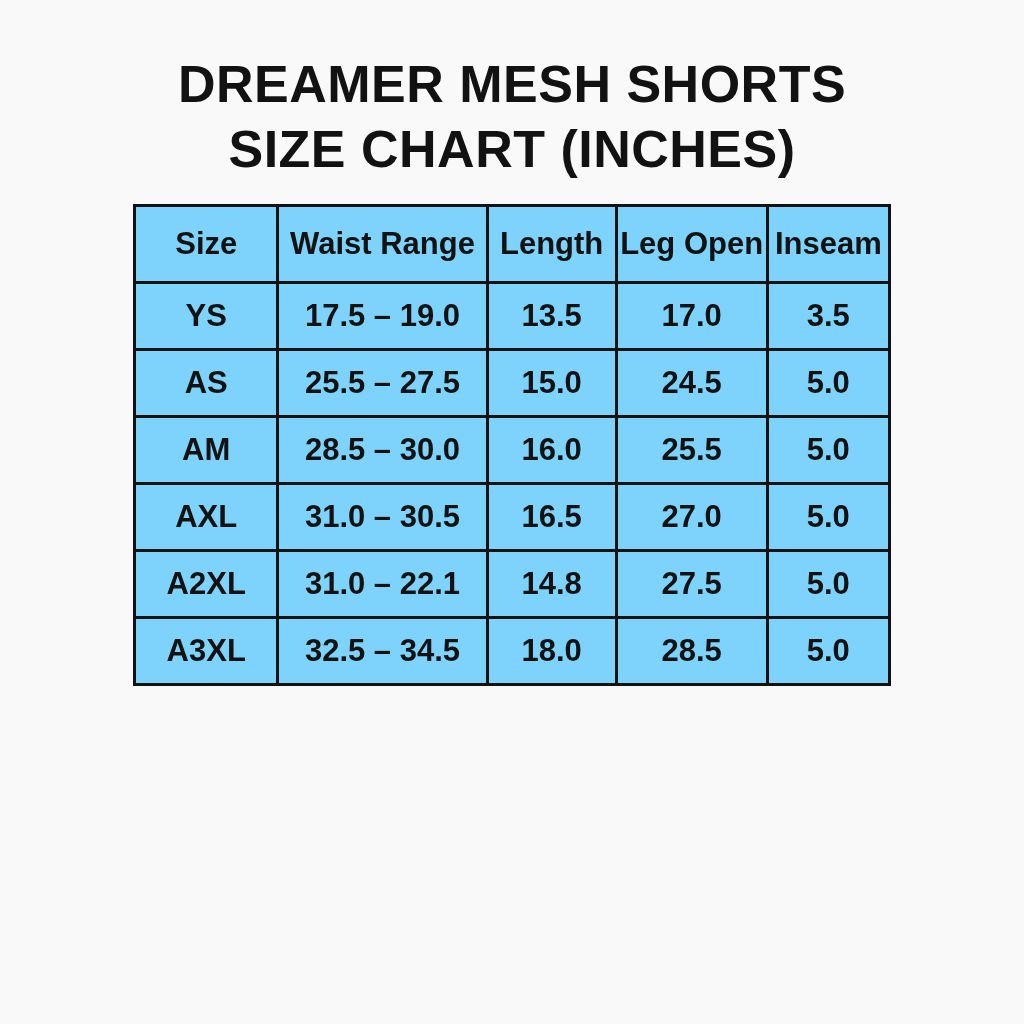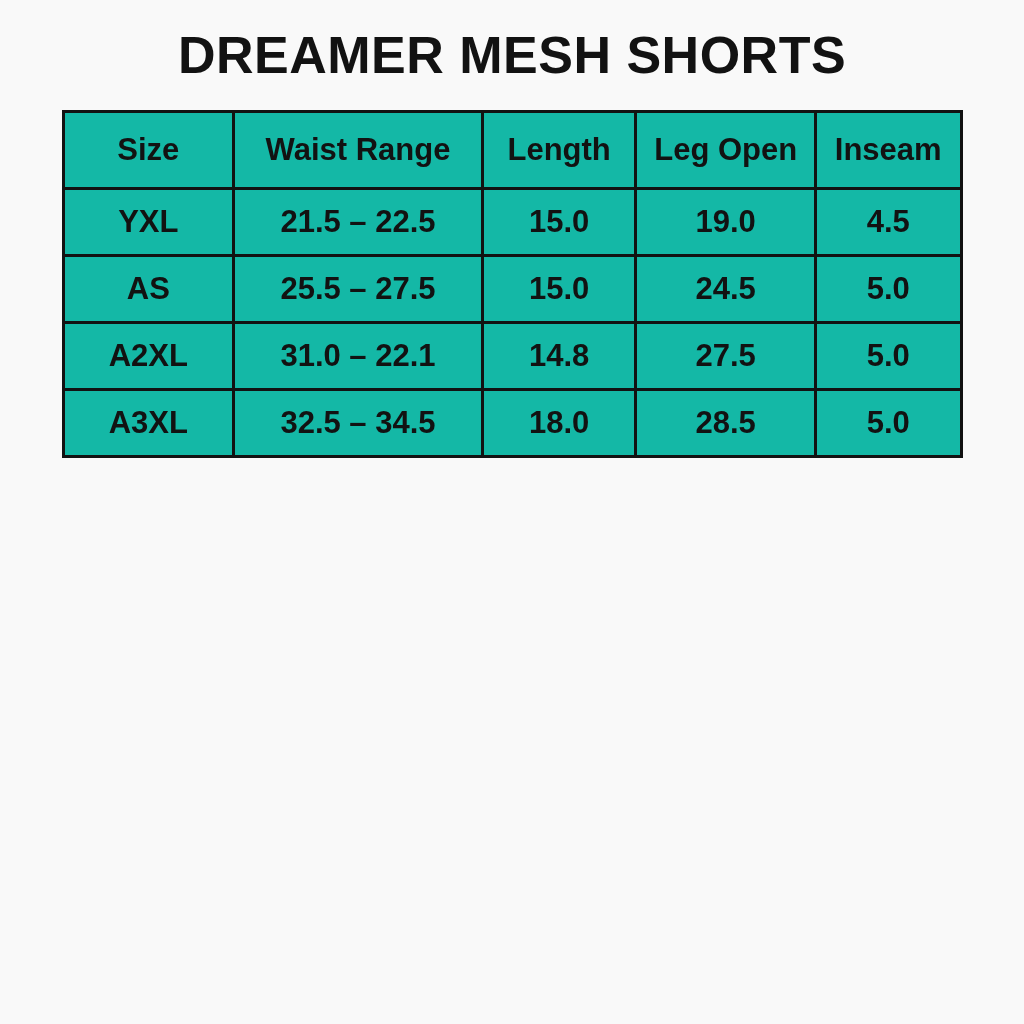--- a/index.html
+++ b/index.html
@@ -11,40 +11,40 @@
     height: 1024px;
     background: #f9f9f9;
     color: #121212;
     font-family: "Liberation Sans", sans-serif;
     -webkit-font-smoothing: antialiased;
   }
   .page {
     width: 1024px;
     height: 1024px;
     box-sizing: border-box;
-    padding-top: 23px;
+    padding-top: 52px;
   }
   .chart-title {
     margin: 0 0 22px 0;
     text-align: center;
     font-size: 52px;
     font-weight: 700;
     line-height: 1.25;
     letter-spacing: 0.5px;
     color: #121212;
   }
   .chart-title span {
     display: block;
   }
   table.size-chart {
     border-collapse: collapse;
     table-layout: fixed;
     margin: 0 auto;
-    width: 901px;
-    background: #14b8a6;
+    width: 758px;
+    background: #7dd3fc;
   }
   .size-chart th,
   .size-chart td {
     border: 3px solid #121212;
     text-align: center;
     vertical-align: middle;
     font-weight: 700;
     color: #121212;
     padding: 0;
     overflow: hidden;
@@ -63,20 +63,21 @@
   col.c-length { width: 17.1%; }
   col.c-leg    { width: 20.0%; }
   col.c-inseam { width: 16.2%; }
 </style>
 </head>
 <body>
 
 <div class="page">
   <h1 class="chart-title">
     <span>DREAMER MESH SHORTS</span>
+    <span>SIZE CHART (INCHES)</span>
   </h1>
 
   <table class="size-chart">
     <colgroup>
       <col class="c-size">
       <col class="c-waist">
       <col class="c-length">
       <col class="c-leg">
       <col class="c-inseam">
     </colgroup>
@@ -84,31 +85,45 @@
       <tr>
           <th>Size</th>
           <th>Waist Range</th>
           <th>Length</th>
           <th>Leg Open</th>
           <th>Inseam</th>
         </tr>
     </thead>
     <tbody>
         <tr>
-          <td>YXL</td>
-          <td>21.5 – 22.5</td>
-          <td>15.0</td>
-          <td>19.0</td>
-          <td>4.5</td>
+          <td>YS</td>
+          <td>17.5 – 19.0</td>
+          <td>13.5</td>
+          <td>17.0</td>
+          <td>3.5</td>
         </tr>
         <tr>
           <td>AS</td>
           <td>25.5 – 27.5</td>
           <td>15.0</td>
           <td>24.5</td>
+          <td>5.0</td>
+        </tr>
+        <tr>
+          <td>AM</td>
+          <td>28.5 – 30.0</td>
+          <td>16.0</td>
+          <td>25.5</td>
+          <td>5.0</td>
+        </tr>
+        <tr>
+          <td>AXL</td>
+          <td>31.0 – 30.5</td>
+          <td>16.5</td>
+          <td>27.0</td>
           <td>5.0</td>
         </tr>
         <tr>
           <td>A2XL</td>
           <td>31.0 – 22.1</td>
           <td>14.8</td>
           <td>27.5</td>
           <td>5.0</td>
         </tr>
         <tr>

